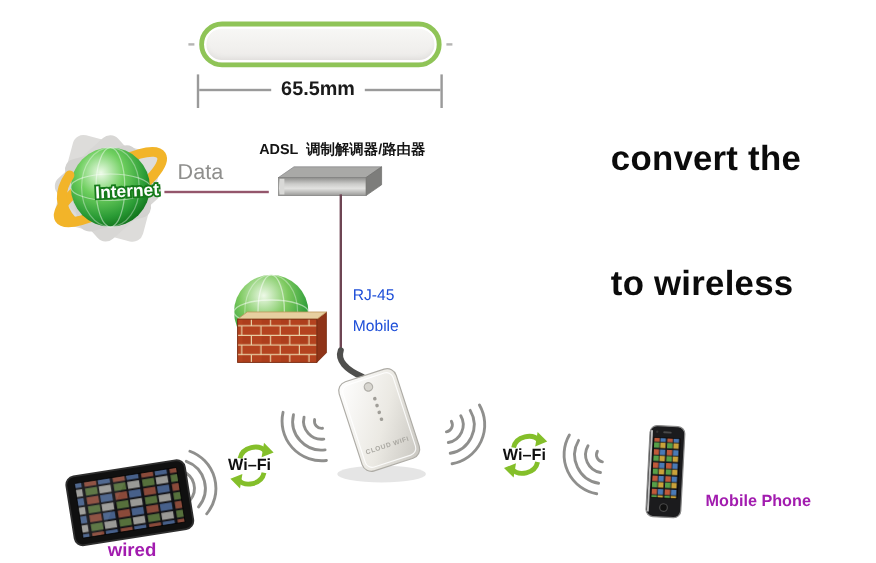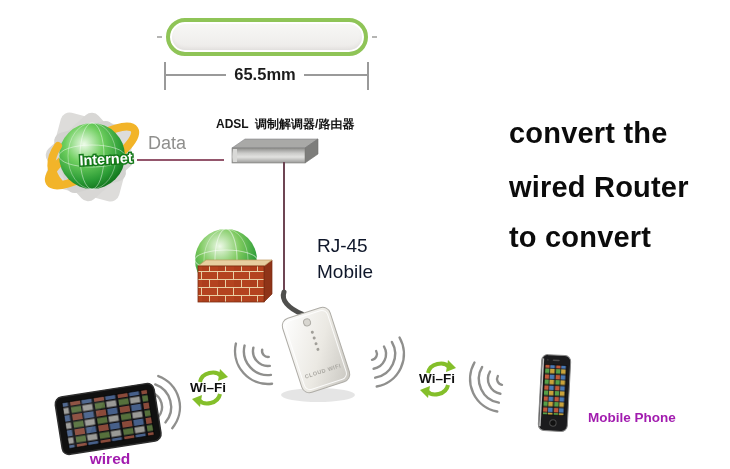--- a/index.html
+++ b/index.html
@@ -19,21 +19,21 @@
   #dim-label{left:226px;top:65px;width:78px;text-align:center;font-size:16.5px;font-weight:bold;color:#1b1b1b;}
 
   
   .burst{background:#dddcda;border-radius:9px;}
 
   
   #data-label{left:148px;top:133px;font-size:18px;color:#8f8f8d;}
   #data-line{left:137px;top:159px;width:87px;height:2px;background:#94566c;}
   #modem-title{left:216px;top:116px;width:150px;text-align:left;font-size:12px;font-weight:bold;
                color:#141414;white-space:pre;}
-  #rj45-label{left:294px;top:233px;font-size:19px;line-height:26px;color:#0f172a;margin-left:23px;}
+  #rj45-label{left:294px;top:233px;font-size:13px;line-height:26px;color:#1d4ed8;}
 
   
   #lan-wire{left:283px;top:162px;width:2px;height:131px;background:#6e4553;}
 
   
   .headline{left:477px;font-size:29px;font-weight:bold;color:#0b0b0b;letter-spacing:.2px;white-space:nowrap;margin-left:32px;}
 
   
   .wifi-text{width:50px;text-align:center;font-size:13.5px;font-weight:bold;color:#101010;white-space:nowrap;}
 
@@ -197,22 +197,21 @@
 
   <svg class="abs" style="left:420px;top:357px;" width="36" height="44" viewBox="0 0 36 44">
     <path d="M 8,16 C 10,6 24,4 29,10" fill="none" stroke="#84bf2a" stroke-width="4"></path>
     <polygon points="28,3 36,11 26,15" fill="#84bf2a"></polygon>
     <path d="M 28,28 C 26,38 12,40 7,34" fill="none" stroke="#84bf2a" stroke-width="4"></path>
     <polygon points="8,41 0,33 10,29" fill="#84bf2a"></polygon>
   </svg>
   <div class="abs wifi-text" style="left:412px;top:371px;">Wi–Fi</div>
 
   <div class="abs headline" style="top:117px;">convert the</div>
-  <div class="abs headline" style="top:171px;">wired Router</div>
-  <div class="abs headline" style="top:221px;">to convert</div>
+  <div class="abs headline" style="top:221px;">to wireless</div>
 
   <svg class="abs" style="left:48px;top:378px;" width="120" height="80" viewBox="0 0 120 80">
     <defs>
       <pattern id="ipadgrid" width="24" height="15" patternUnits="userSpaceOnUse">
         <rect width="24" height="15" fill="#101014"></rect>
         <rect x="1" y="1" width="10" height="6" fill="#8a4a3a"></rect>
         <rect x="12.5" y="1" width="10" height="6" fill="#47608a"></rect>
         <rect x="1" y="8.5" width="10" height="6" fill="#56703c"></rect>
         <rect x="12.5" y="8.5" width="10" height="6" fill="#9a9a96"></rect>
       </pattern>

